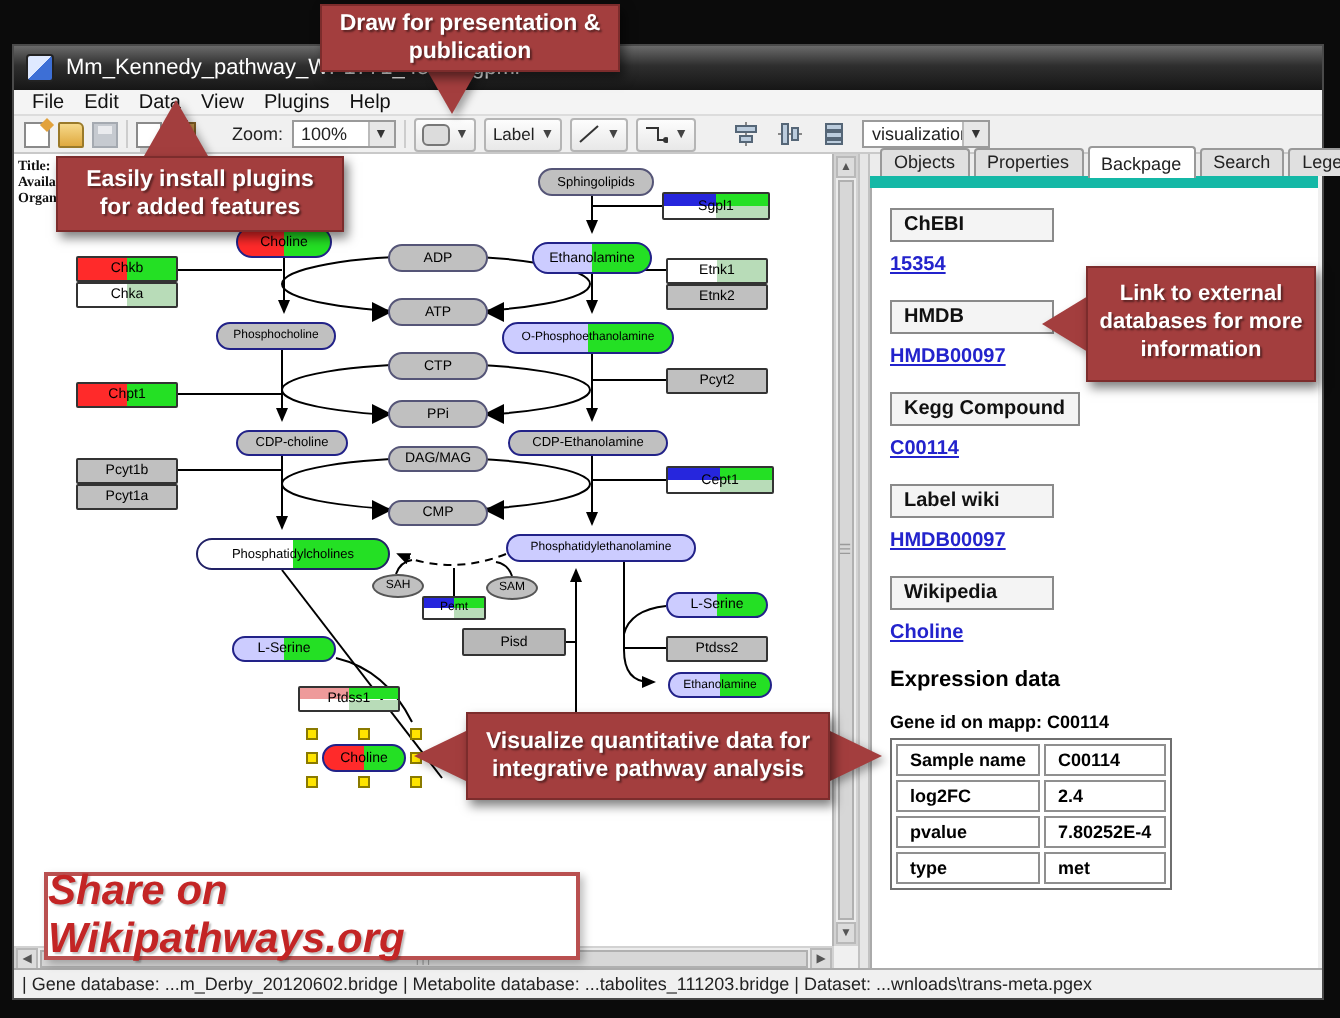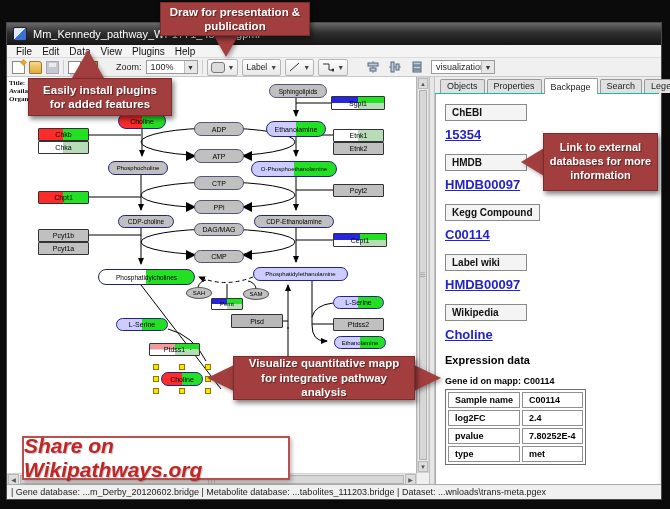--- a/index.html
+++ b/index.html
@@ -37,26 +37,26 @@
   .node{position:absolute;border:1px solid #444;box-sizing:border-box;display:flex;align-items:center;justify-content:center;font-size:7px;color:#000;white-space:nowrap;overflow:hidden;}
   .handle{position:absolute;width:6px;height:6px;background:#ffe400;border:1px solid #8a7a00;box-sizing:border-box;z-index:5;}
   
   .vscroll{position:absolute;left:410px;top:54px;width:12px;height:396px;background:#ececec;border:1px solid #d2d2d2;box-sizing:border-box;}
   .hscroll{position:absolute;left:0;top:450px;width:410px;height:13px;background:#ececec;border:1px solid #d2d2d2;box-sizing:border-box;}
   .sb-btn{position:absolute;background:#dcdcdc;border:1px solid #b9b9b9;display:flex;align-items:center;justify-content:center;font-size:6px;color:#555;box-sizing:border-box;}
   .sb-thumb{position:absolute;background:#d7d7d7;border:1px solid #b0b0b0;box-sizing:border-box;display:flex;align-items:center;justify-content:center;color:#9a9a9a;font-size:7px;letter-spacing:1px;}
   .splitter{position:absolute;left:422px;top:54px;width:6px;height:409px;background:#e6e6e6;border-left:1px solid #c2c2c2;border-right:1px solid #c2c2c2;box-sizing:border-box;}
   
   .panel{position:absolute;left:428px;top:54px;right:2px;height:409px;background:#fff;box-sizing:border-box;}
-  .tabs{position:absolute;left:0;top:0;right:0;height:17px;background:#ececec;display:flex;align-items:flex-end;gap:2px;padding-left:5px;border-bottom:1px solid #14b8a6;box-sizing:border-box;font-size:9px;}
+  .tabs{position:absolute;left:0;top:0;right:0;height:17px;background:#ececec;display:flex;align-items:flex-end;gap:2px;padding-left:5px;border-bottom:6px solid #14b8a6;box-sizing:border-box;font-size:9px;}
   .tab{border:1px solid #999;border-bottom:none;background:#e0e0e0;padding:1px 6px 2px;border-radius:2px 2px 0 0;color:#222;}
   .tab.active{background:#fff;padding-top:3px;position:relative;top:1px;}
   .panel-content{position:absolute;left:0;top:17px;right:0;bottom:0;background:#fff;border-left:1px solid #aaa;box-sizing:border-box;padding:10px 6px 0 9px;overflow:hidden;font-size:9px;}
   .bp-header{display:inline-block;min-width:68px;border:1px solid #8a8a8a;background:#f4f4f4;font-size:10px;font-weight:bold;color:#111;padding:2px 6px;margin-bottom:6px;}
-  .bp-link{display:block;color:#2323cc;font-weight:bold;font-size:13px;text-decoration:underline;margin-bottom:12px;}
+  .bp-link{display:block;color:#2323cc;font-weight:bold;font-size:10px;text-decoration:underline;margin-bottom:12px;}
   .bp-text{display:block;color:#111;font-size:9px;font-weight:bold;margin-bottom:12px;}
   .bp-expression{font-size:11px;font-weight:bold;color:#000;margin:2px 0 10px;}
   .bp-geneid{font-size:9px;font-weight:bold;color:#000;margin:4px 0 3px;}
   .bp-table{border:1px solid #6f6f6f;border-collapse:separate;border-spacing:2px;background:#fff;}
   .bp-table td{border:1px solid #8f8f8f;font-size:9px;font-weight:bold;padding:2px 6px;min-width:44px;}
   
   .statusbar{position:absolute;left:0;right:0;bottom:0;height:15px;background:#f0f0f0;border-top:1px solid #ababab;font-size:9px;line-height:14px;color:#222;padding:0 4px;white-space:nowrap;overflow:hidden;box-sizing:border-box;}
   
   .callout{position:absolute;background:#a33e3e;border:1px solid #7c2c2c;color:#fff;font-weight:bold;text-align:center;box-shadow:2px 3px 5px rgba(0,0,0,.5);text-shadow:1px 1px 1px rgba(0,0,0,.45);z-index:60;box-sizing:border-box;display:flex;align-items:center;justify-content:center;line-height:1.25;}
   .co-arrow{position:absolute;width:0;height:0;z-index:59;filter:drop-shadow(2px 2px 2px rgba(0,0,0,.35));}
@@ -412,20 +412,20 @@
   </div>
 
   <div class="co-arrow" style="left:521px;top:148px;border-top:14px solid transparent;border-bottom:14px solid transparent;border-right:23px solid #a33e3e;"></div>
   <div class="callout" style="left:543px;top:133px;width:115px;height:58px;font-size:11px;padding:2px 5px;">
     <span>Link to external databases for more information</span>
   </div>
 
   <div class="co-arrow" style="left:207px;top:365px;border-top:13px solid transparent;border-bottom:13px solid transparent;border-right:27px solid #a33e3e;"></div>
   <div class="co-arrow" style="left:414px;top:365px;border-top:13px solid transparent;border-bottom:13px solid transparent;border-left:27px solid #a33e3e;"></div>
   <div class="callout" style="left:233px;top:356px;width:182px;height:44px;font-size:11.5px;padding:2px 8px;">
-    <span>Visualize quantitative mapp  for integrative pathway analysis</span>
+    <span>Visualize quantitative data  for integrative pathway analysis</span>
   </div>
 
   <div class="share">
     <span>Share on Wikipathways.org</span>
   </div>
 
 </div>
 
 </body></html>

